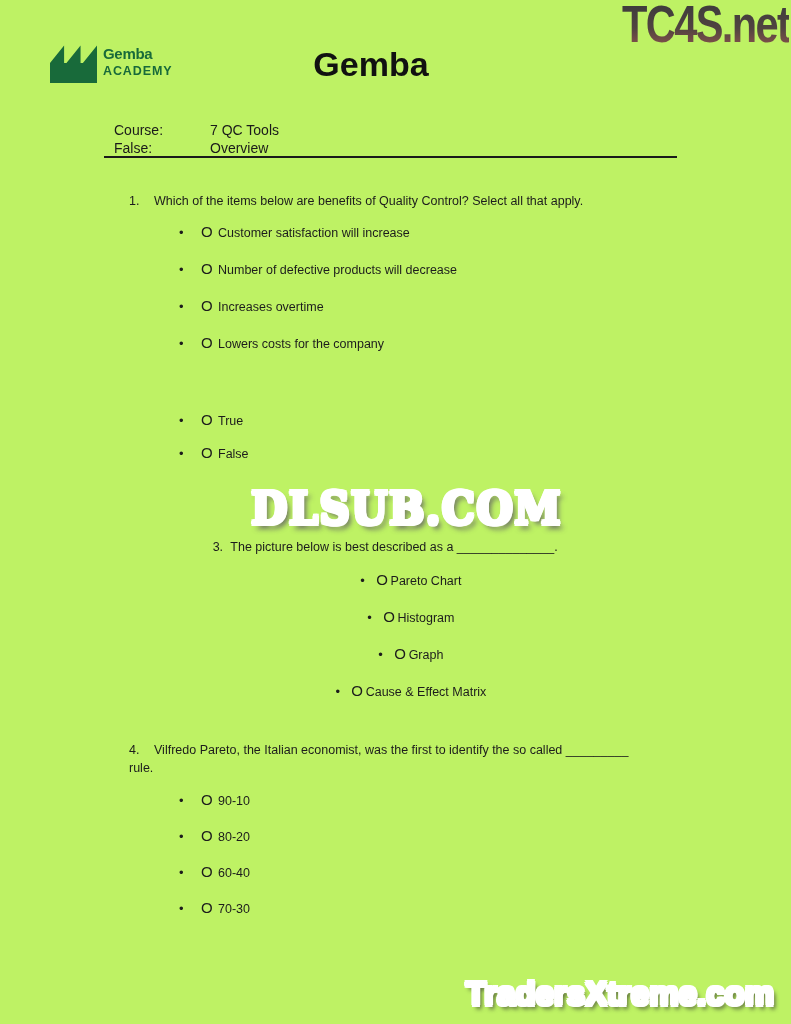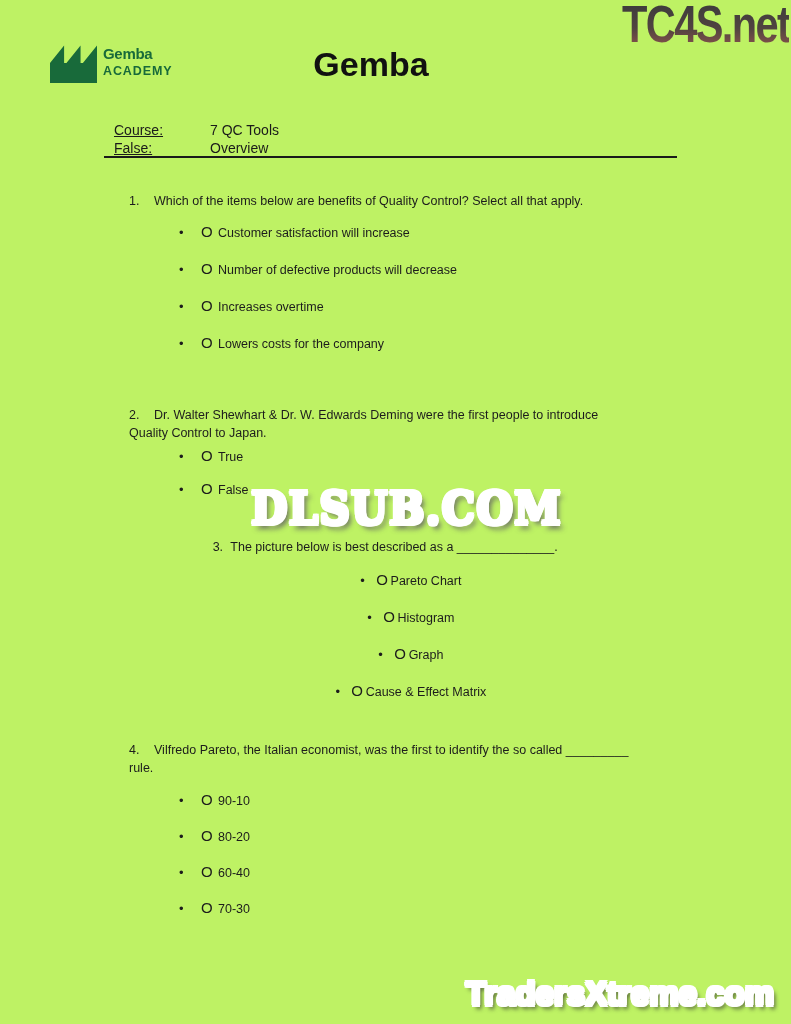--- a/index.html
+++ b/index.html
@@ -42,21 +42,21 @@
 
   
   .title {
     position: absolute; left: 240px; top: 46px; width: 262px;
     text-align: center; font-size: 34px; font-weight: bold; color: #111;
     line-height: 36px;
   }
 
   
   .course-block { position: absolute; left: 114px; top: 121px; font-size: 14px; line-height: 18px; color: #1a1a1a; }
-  .course-block .label { display: inline-block; width: 96px; text-decoration: underline; }
+  .course-block .label { display: inline-block; width: 96px; }
   .divider { position: absolute; left: 104px; top: 156px; width: 573px; height: 2px; background: #1a1a1a; }
 
   
   .question { position: absolute; left: 129px; width: 505px; font-size: 12.5px; color: #1c1c1c; }
   .question p { margin: 0; line-height: 18px; }
   .qnum { display: inline-block; width: 25px; }
   .q1 { top: 192px; } .q2 { top: 406px; } .q3 { top: 538px; text-align: center; } .q4 { top: 741px; }
 
   .options { list-style: none; margin: 0; padding: 0 0 0 50px; }
   .q1 .options { margin-top: 14px; }
@@ -140,21 +140,20 @@
     <p><span class="qnum">1.</span><span>Which of the items below are benefits of Quality Control?  Select all that apply.</span></p>
     <ul class="options">
       <li><span class="bullet">•</span><span class="radio">O</span><span>Customer satisfaction will increase</span></li>
       <li><span class="bullet">•</span><span class="radio">O</span><span>Number of defective products will decrease</span></li>
       <li><span class="bullet">•</span><span class="radio">O</span><span>Increases overtime</span></li>
       <li><span class="bullet">•</span><span class="radio">O</span><span>Lowers costs for the company</span></li>
     </ul>
   </div>
 
   <div class="question q2">
-    <p><span class="qnum">2.</span><span>Dr. Walter Shewhart &amp; Dr. W. Edwards Deming were the first people to introduce Quality Control to Japan.</span></p>
     <ul class="options">
       <li><span class="bullet">•</span><span class="radio">O</span><span>True</span></li>
       <li><span class="bullet">•</span><span class="radio">O</span><span>False</span></li>
     </ul>
   </div>
 
   <div class="dlsub">DLSUB.COM</div>
 
   <div class="question q3">
     <p><span class="qnum">3.</span><span>The picture below is best described as a ______________.</span></p>

